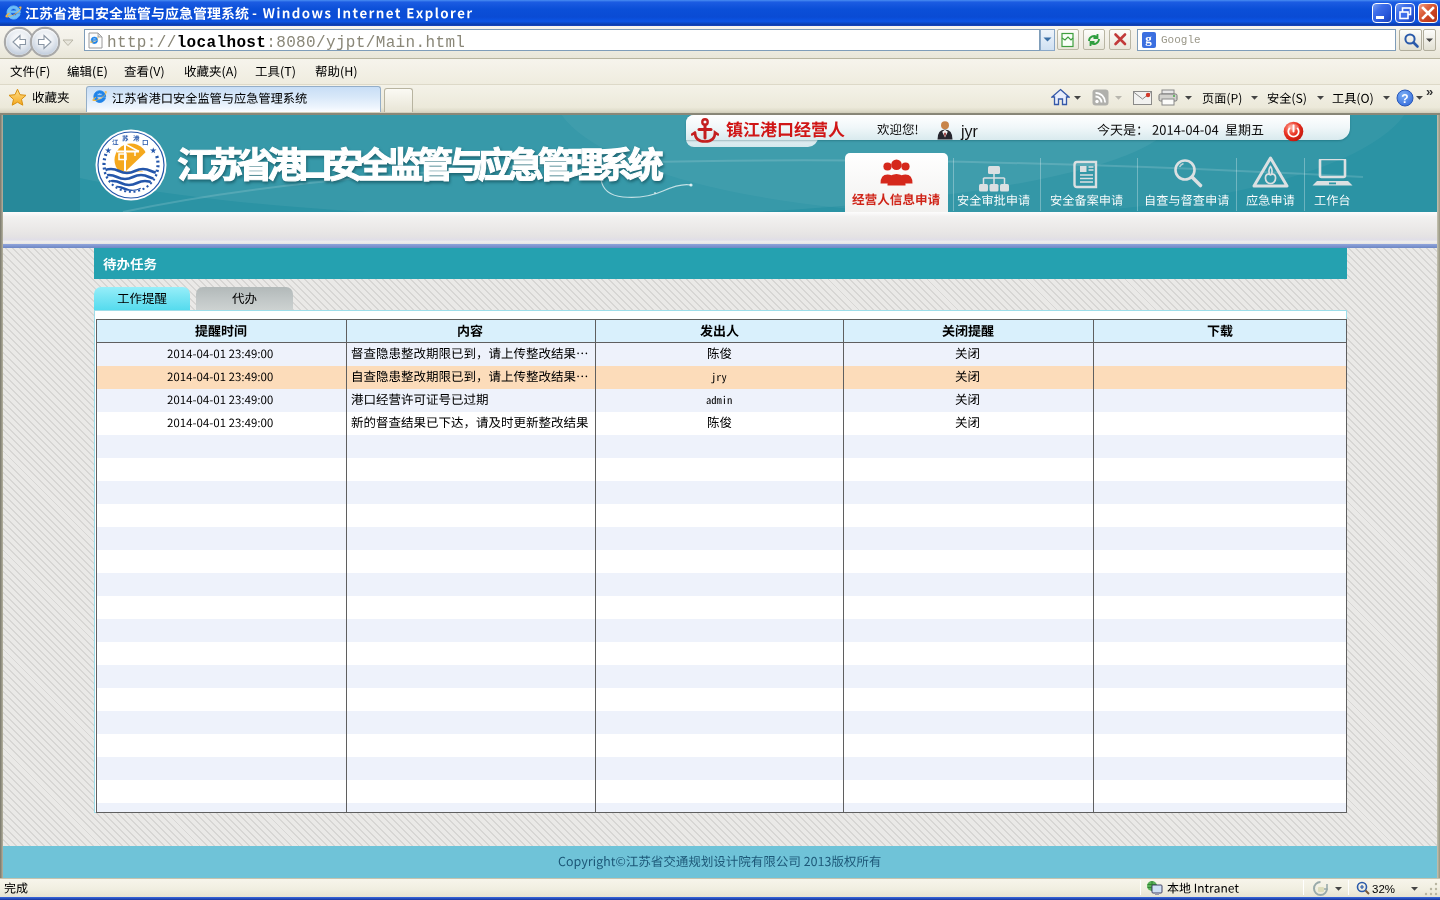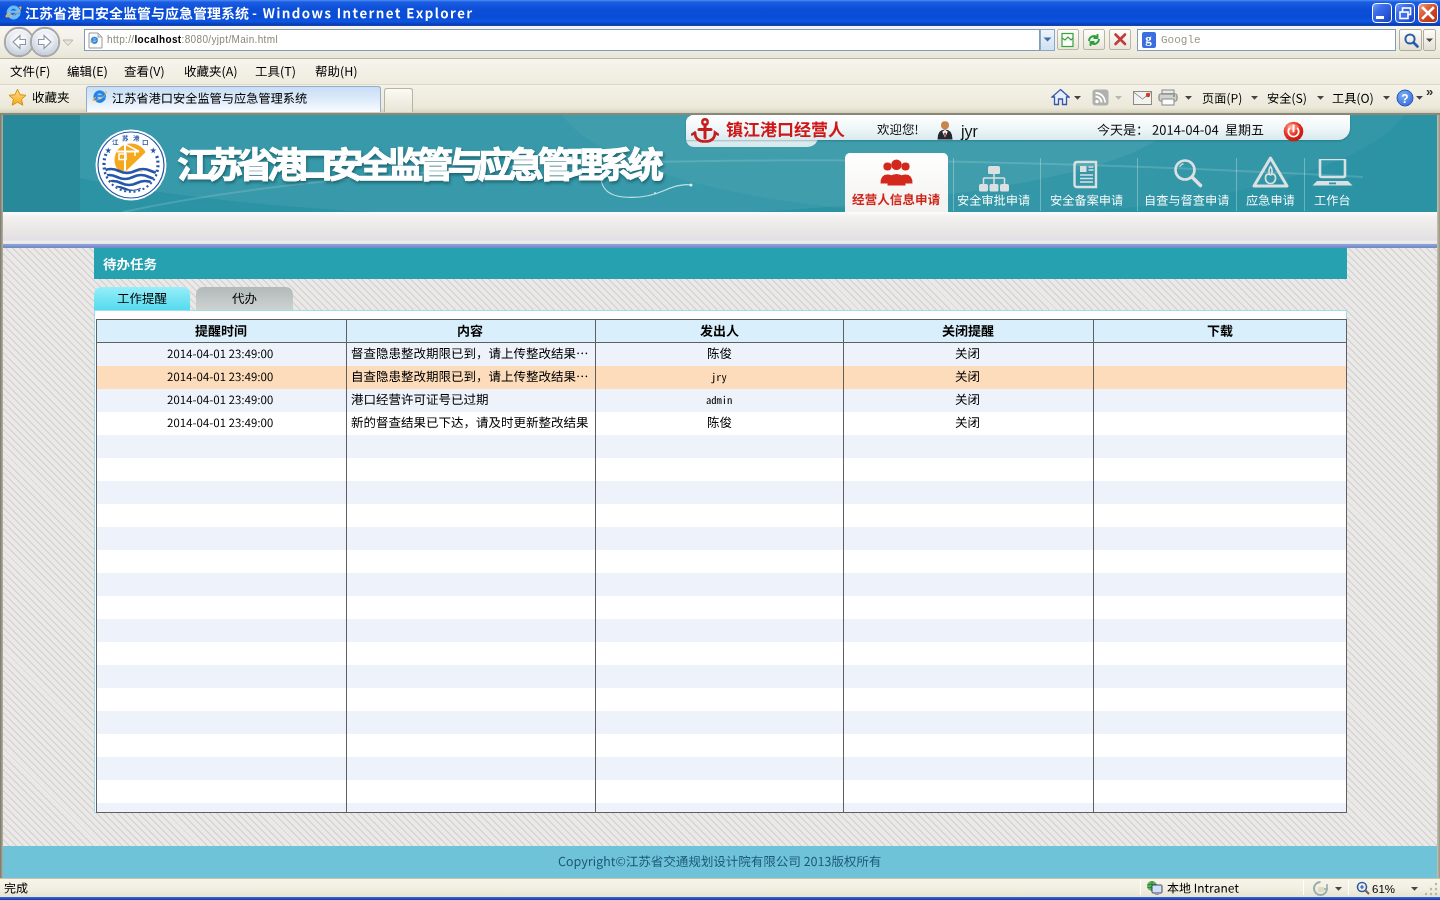--- a/index.html
+++ b/index.html
@@ -47,21 +47,21 @@
 <svg class="abs" style="left:88px;top:31.5px" width="15" height="17">
     <path d="M1 1 h9 l4 4 v11 h-13 z" fill="#fdfdfd" stroke="#9a9a9a" stroke-width="1"></path>
     <path d="M10 1 l4 4 h-4 z" fill="#e0e0e0" stroke="#9a9a9a" stroke-width="0.8"></path>
   </svg>
 <svg class="abs" style="left:90.0px;top:36.0px" width="12" height="12" transform-origin="0 0" viewBox="0 0 17 17">
     <g transform="scale(0.72)">
       <path d="M8.6 1.9a6.6 6.6 0 1 0 6.5 7.9h-3.2a3.5 3.5 0 0 1-6.6-1h10a6.6 6.6 0 0 0-6.7-6.9zm0 2.7a3.5 3.5 0 0 1 3.3 2.3H5.3a3.5 3.5 0 0 1 3.3-2.3z" fill="#1e83e9" stroke="#1e83e9" stroke-width="0.9"></path>
       <path d="M16.2 2.6 C 17.6 4.4 14 8.4 9 11.1 C 4.5 13.5 0.6 14.2 0.4 12.6 C 0.3 11.5 2 9.9 4.4 8.6 L 4.6 9.9 C 3.2 10.7 2.3 11.5 2.4 12 C 2.6 12.9 5.6 12.2 9 10.3 C 12.8 8.2 15.6 5.6 15.2 4.3 C 15.1 3.8 14.5 3.6 13.6 3.7 L 14.7 2.5 C 15.4 2.4 15.9 2.4 16.2 2.6 Z" fill="#f4b73f"></path>
     </g>
   </svg>
-<div class="abs" style="left:107px;top:34px;font-family:Liberation Sans, sans-serif;font-size:10px;letter-spacing:0.35px;color:#8a8778;white-space:pre">http://<b style="color:#000">localhost</b>:8080/yjpt/Main.html</div>
+<div class="abs" style="left:107px;top:34px;font-family:Liberation Mono, monospace;font-size:16px;letter-spacing:0.35px;color:#8a8778;white-space:pre">http://<b style="color:#000">localhost</b>:8080/yjpt/Main.html</div>
 <div class="abs" style="left:1040px;top:28.5px;width:15px;height:22px;background:linear-gradient(180deg,#eef4fb,#cfe0f2);border:1px solid #8aa8c8"></div>
 <svg class="abs" style="left:1042px;top:36px" width="12" height="8">
     <path d="M1.5 1.5 L5.5 5.5 L9.5 1.5 Z" fill="#3a6ea5"></path>
   </svg>
 <div class="abs" style="left:1057.0px;top:29px;width:22px;height:21px;background:linear-gradient(180deg,#fdfdfb,#e8e6da);border:1px solid #b9b6a4;border-radius:2px"></div>
 <svg class="abs" style="left:1060px;top:31.5px" width="16" height="16">
     <rect x="2" y="1.5" width="11" height="13" fill="#f8fff8" stroke="#3f9e3f" stroke-width="1.2"></rect>
     <path d="M2 6 l3 2 3-3 3 3 2-2" stroke="#3f9e3f" stroke-width="1.2" fill="none"></path>
   </svg>
 <div class="abs" style="left:1083.0px;top:29px;width:22px;height:21px;background:linear-gradient(180deg,#fdfdfb,#e8e6da);border:1px solid #b9b6a4;border-radius:2px"></div>
@@ -478,21 +478,21 @@
     <rect x="6" y="6" width="6" height="5" rx="1" fill="#ddb"></rect>
   </svg>
 <svg class="abs" style="left:1334.0px;top:886.0px" width="10" height="7">
     <path d="M1 1 L4.5 4.8 L8 1 Z" fill="#444"></path>
   </svg>
 <svg class="abs" style="left:1356px;top:881px" width="15" height="15">
     <circle cx="6" cy="6" r="4.5" fill="none" stroke="#2a5aaa" stroke-width="1.6"></circle>
     <path d="M4 6 h 4 M6 4 v 4" stroke="#2a5aaa" stroke-width="1.2"></path>
     <path d="M9.5 9.5 L 13 13" stroke="#7a5a3a" stroke-width="2"></path>
   </svg>
-<div class="abs" style="left:1372px;top:883px;font-size:11.5px;color:#000;font-family:'Liberation Sans',sans-serif">61%</div>
+<div class="abs" style="left:1372px;top:883px;font-size:11.5px;color:#000;font-family:'Liberation Sans',sans-serif">32%</div>
 <svg class="abs" style="left:1410.0px;top:886.0px" width="10" height="7">
     <path d="M1 1 L4.5 4.8 L8 1 Z" fill="#444"></path>
   </svg>
 <svg class="abs" style="left:1422px;top:880px" width="16" height="16">
     <circle cx="14" cy="14" r="1.2" fill="#b8b5a0"></circle>
     <circle cx="14" cy="9" r="1.2" fill="#b8b5a0"></circle>
     <circle cx="14" cy="4" r="1.2" fill="#b8b5a0"></circle>
     <circle cx="9" cy="14" r="1.2" fill="#b8b5a0"></circle>
     <circle cx="9" cy="9" r="1.2" fill="#b8b5a0"></circle>
     <circle cx="4" cy="14" r="1.2" fill="#b8b5a0"></circle>

